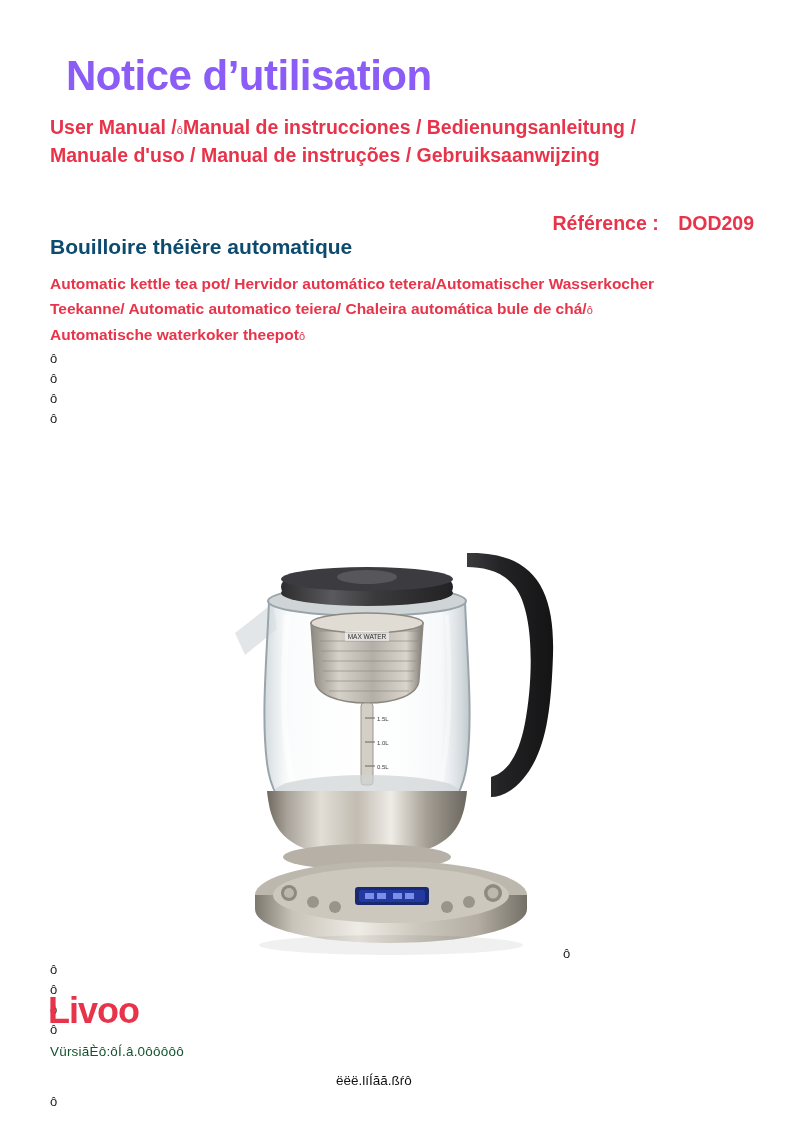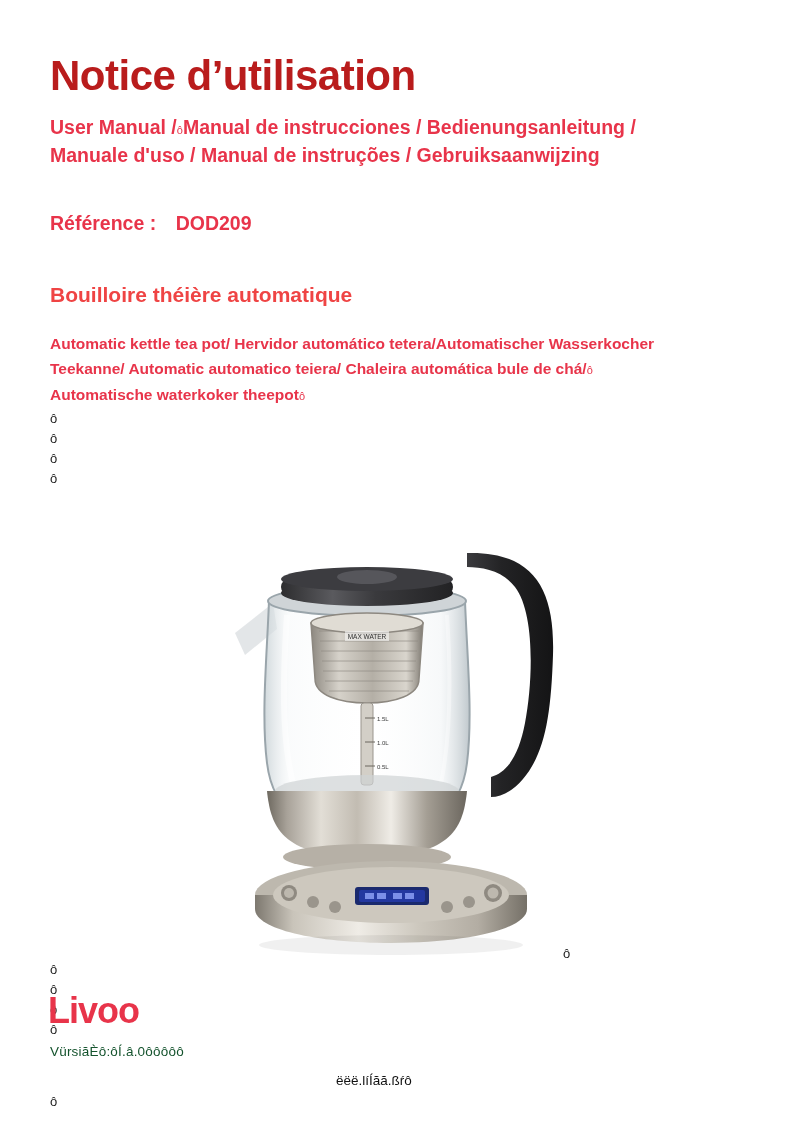--- a/index.html
+++ b/index.html
@@ -23,53 +23,53 @@
   }
   .content {
     position: absolute;
     left: 50px;
     top: 52px;
     width: 704px;
   }
   .doc-title {
     font-size: 42px;
     font-weight: bold;
-    color: #b91c1c;
+    color: #8b5cf6;
     letter-spacing: -0.5px;
-    margin: 0 0 14px 0;
+    margin: 0 0 14px 16px;
     line-height: 1.15;
   }
   .subtitle {
     font-size: 19.5px;
     font-weight: bold;
     color: #e8344a;
     line-height: 1.42;
     margin: 0;
   }
   .tiny-sup {
     font-size: 11px;
     font-weight: normal;
     vertical-align: baseline;
     color: #e8344a;
   }
   .reference {
     margin-top: 42px;
     font-size: 19.5px;
     font-weight: bold;
     color: #e8344a;
+    text-align: right;
   }
   .reference .ref-label { margin-right: 14px; }
   .product-name {
-    margin-top: 48px;
     font-size: 21px;
     font-weight: bold;
-    color: #ef4444;
+    color: #0c4a6e;
   }
   .product-langs {
-    margin-top: 24px;
+    margin-top: 12px;
     font-size: 15.5px;
     font-weight: bold;
     color: #e8344a;
     line-height: 1.65;
   }
   .glyph-line {
     font-size: 13px;
     color: #222;
     line-height: 1.55;
     height: 20px;

